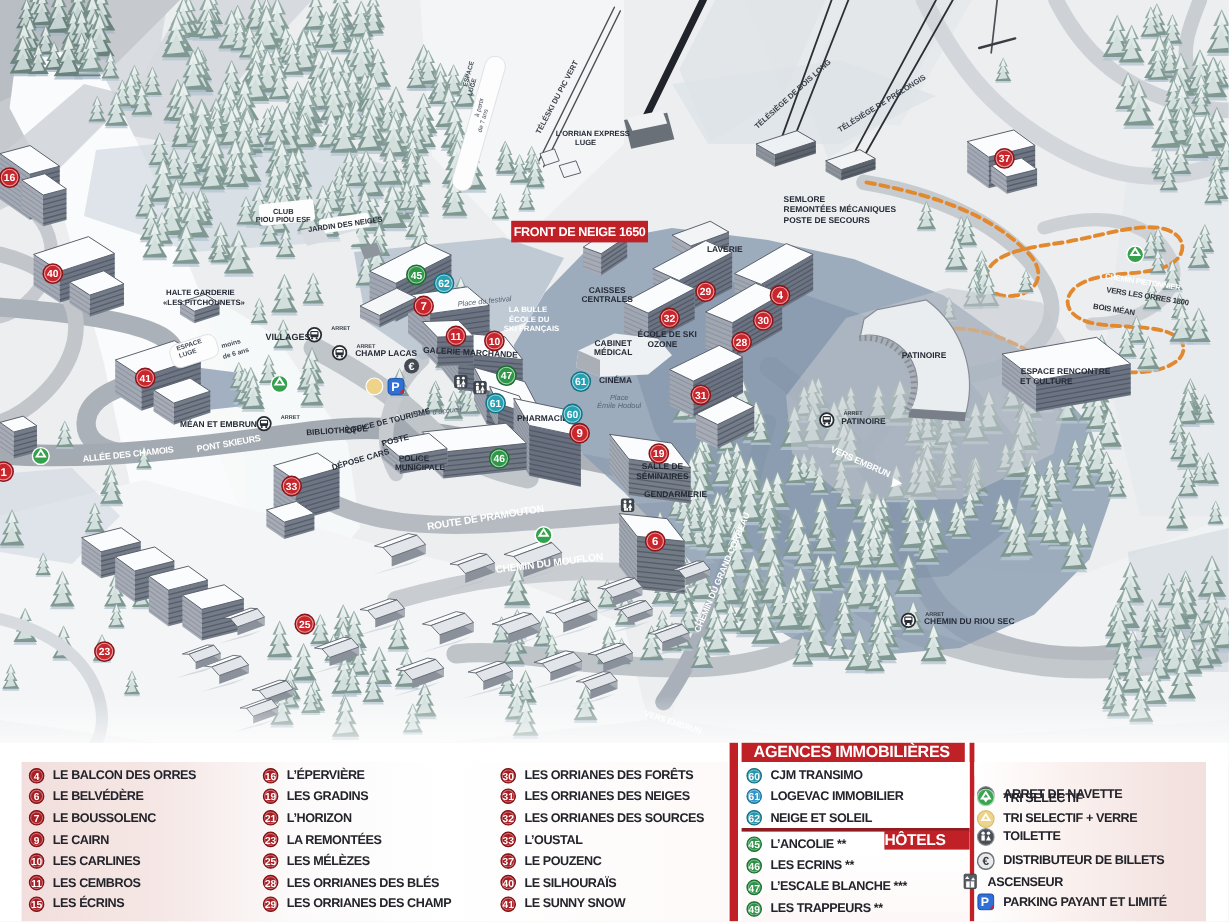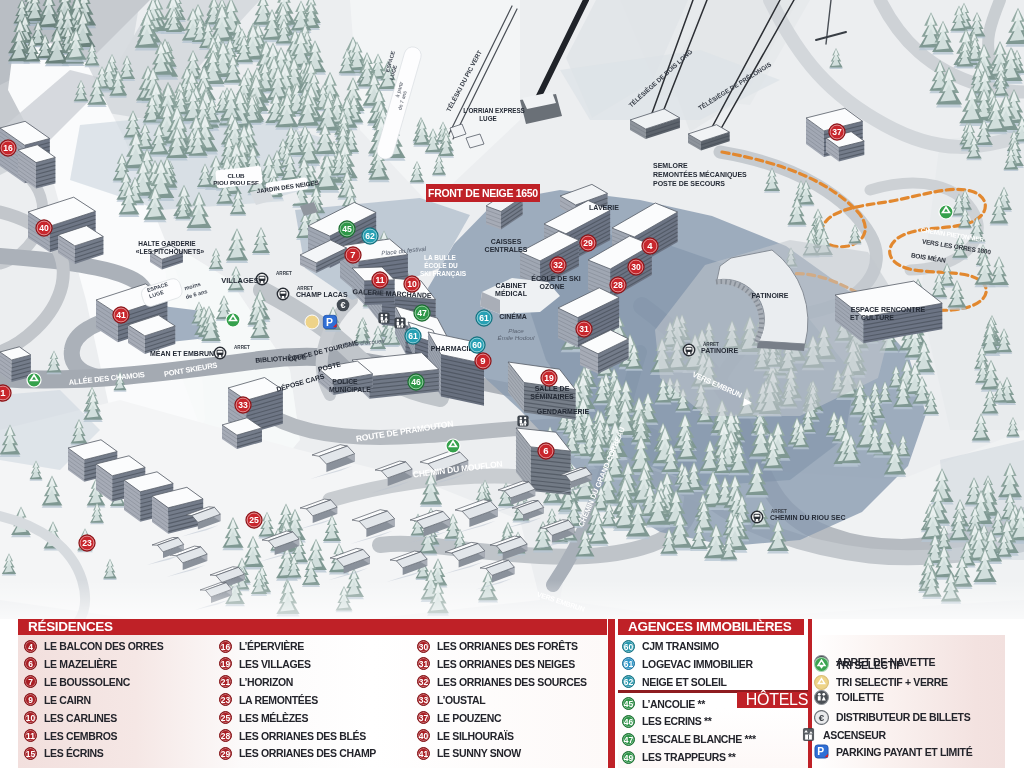--- a/index.html
+++ b/index.html
@@ -1730,35 +1730,34 @@
         <text x="837" y="135.096" font-size="8.6" fill="#fff" font-weight="700" text-anchor="middle">37</text>
       </g>
       <g>
         <circle cx="3" cy="393" r="8.0" fill="#c8262c" stroke="#8d1418" stroke-width="1.3"></circle>
         <circle cx="3" cy="393" r="6.9" fill="none" stroke="#fff" stroke-width="0.9" opacity="0.55"></circle>
         <text x="3" y="396.42" font-size="9.5" fill="#fff" font-weight="700" text-anchor="middle">1</text>
       </g>
       <rect x="0" y="580" width="1024" height="56" fill="url(#fade)"></rect>
     </svg>
     <div class="lg" style="left:0;top:619px;width:1024px;height:149px;background:#fff"></div>
-    <div class="bar" style="left:18px;top:619px;width:589px">RÉSIDENCES</div>
     <div class="bar" style="left:618px;top:619px;width:186px">AGENCES IMMOBILIÈRES</div>
     <div class="bar" style="left:812px;top:647px;width:193px">LÉGENDE</div>
     <div class="lg" style="left:608px;top:619px;width:7px;height:149px;background:#bf2127"></div>
     <div class="lg" style="left:808px;top:619px;width:4px;height:149px;background:#bf2127"></div>
     <div class="panel" style="left:18px;width:589px;background:linear-gradient(90deg,#f2dfdd 0%,#f5e7e5 20%,#fcfafa 38%,#fff 60%,#fdf9f8 100%)"></div>
     <div class="panel" style="left:618px;width:190px;background:linear-gradient(180deg,#fff 0%,#fff 55%,#fdf8f7 100%)"></div>
     <div class="panel" style="left:812px;width:193px;background:linear-gradient(90deg,#fff 0%,#fbf3f1 35%,#f3e2e0 85%,#f2e0de 100%)"></div>
     <div class="row" style="left:24px;top:637.0px">
       <div class="num r">4</div>
       <div class="lab">LE BALCON DES ORRES</div>
     </div>
     <div class="row" style="left:24px;top:654.9px">
       <div class="num r">6</div>
-      <div class="lab">LE MAZELIÈRE</div>
+      <div class="lab">LE BELVÉDÈRE</div>
     </div>
     <div class="row" style="left:24px;top:672.8px">
       <div class="num r">7</div>
       <div class="lab">LE BOUSSOLENC</div>
     </div>
     <div class="row" style="left:24px;top:690.7px">
       <div class="num r">9</div>
       <div class="lab">LE CAIRN</div>
     </div>
     <div class="row" style="left:24px;top:708.6px">
@@ -1772,21 +1771,21 @@
     <div class="row" style="left:24px;top:744.4px">
       <div class="num r">15</div>
       <div class="lab">LES ÉCRINS</div>
     </div>
     <div class="row" style="left:219px;top:637.0px">
       <div class="num r">16</div>
       <div class="lab">L’ÉPERVIÈRE</div>
     </div>
     <div class="row" style="left:219px;top:654.9px">
       <div class="num r">19</div>
-      <div class="lab">LES VILLAGES</div>
+      <div class="lab">LES GRADINS</div>
     </div>
     <div class="row" style="left:219px;top:672.8px">
       <div class="num r">21</div>
       <div class="lab">L’HORIZON</div>
     </div>
     <div class="row" style="left:219px;top:690.7px">
       <div class="num r">23</div>
       <div class="lab">LA REMONTÉES</div>
     </div>
     <div class="row" style="left:219px;top:708.6px">
@@ -1851,21 +1850,21 @@
     </div>
     <div class="row" style="left:622px;top:730.3px">
       <div class="num g">47</div>
       <div class="lab">L’ESCALE BLANCHE ***</div>
     </div>
     <div class="row" style="left:622px;top:748.2px">
       <div class="num g">49</div>
       <div class="lab">LES TRAPPEURS **</div>
     </div>
     <div class="lg" style="left:618px;top:690px;width:190px;height:2.5px;background:#8e1c20"></div>
-    <div class="lg" style="left:737px;top:692px;width:71px;height:16px;background:#bf2127;color:#fff;font-weight:400;font-size:16px;line-height:16px;text-align:right;letter-spacing:-0.3px">HÔTELS</div>
+    <div class="lg" style="left:737px;top:692px;width:71px;height:16px;background:#bf2127;color:#fff;font-weight:700;font-size:13px;line-height:16px;text-align:left;letter-spacing:-0.3px">HÔTELS</div>
     <div class="row" style="left:814px;top:653px">
       <div style="width:15px;height:15px;flex:0 0 15px"><svg width="15" height="15" viewBox="-8 -8 16 16">
           <circle r="7.4" fill="#4a4f55" stroke="#8d9196" stroke-width="1.1"></circle>
           <rect x="-4.4" y="-4.6" width="8.8" height="7" rx="1.4" fill="#fff"></rect>
           <rect x="-3.4" y="-3.2" width="6.8" height="2.6" fill="#4a4f55"></rect>
           <circle cx="-2.4" cy="3.9" r="1.2" fill="#fff"></circle>
           <circle cx="2.4" cy="3.9" r="1.2" fill="#fff"></circle>
         </svg></div>
       <div class="lab">ARRET DE NAVETTE</div>
     </div>

